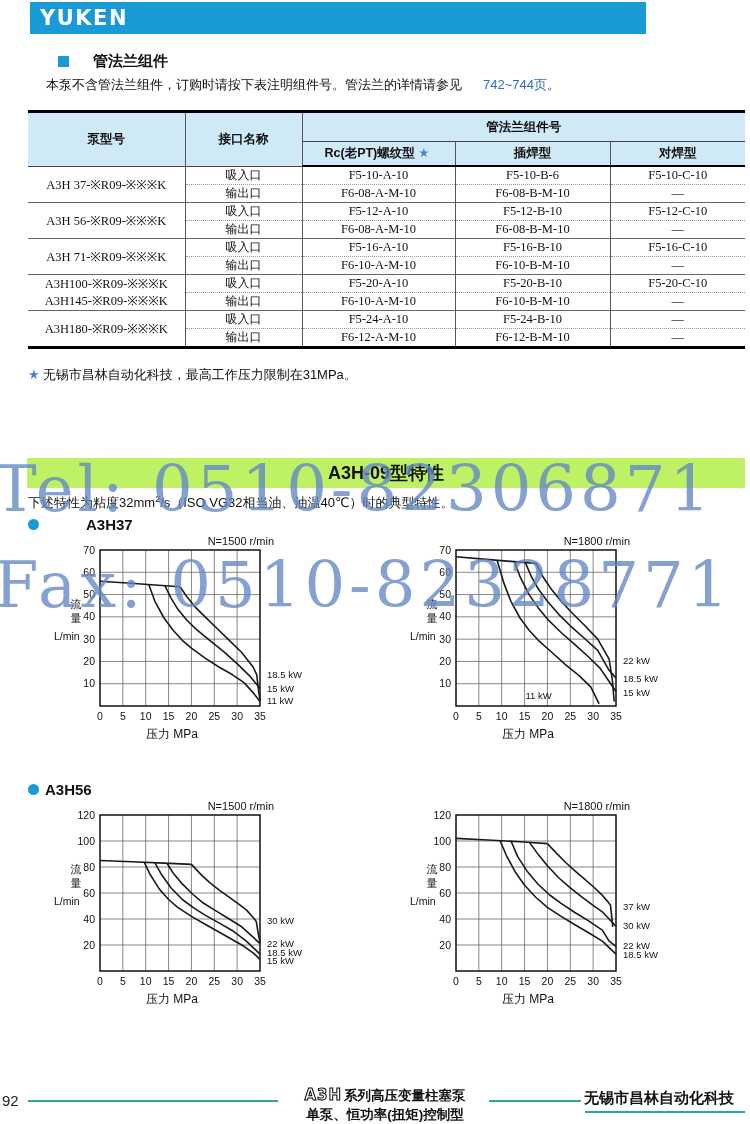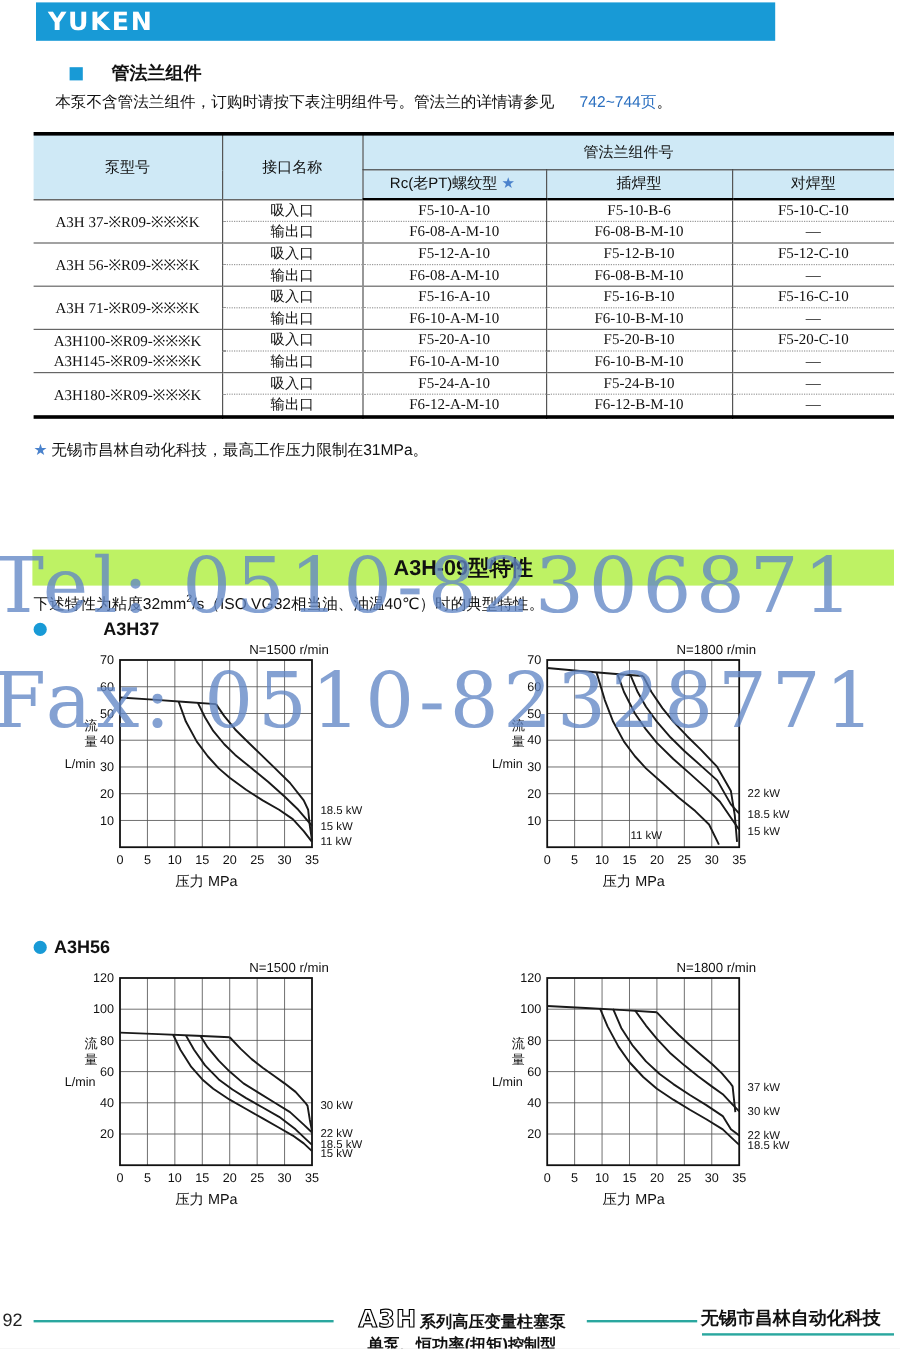--- a/index.html
+++ b/index.html
@@ -11,21 +11,21 @@
         letter-spacing:1.5px;font-family:"DejaVu Sans",sans-serif;}
   
   .sec-head{position:absolute;left:28px;top:52px;font-size:15px;font-weight:bold;
             display:flex;align-items:center;gap:24px;margin-left:30px;}
   .sq{width:11px;height:11px;background:#189ad6;display:inline-block;}
   .intro{position:absolute;left:46px;top:76px;font-size:13px;margin:0;}
   .link{color:#2a6fc0;margin-left:21px;}
   
   .flange-table{position:absolute;left:28px;top:110px;width:717px;border-collapse:collapse;
         font-size:12px;text-align:center;border-top:3px solid #000;border-bottom:3px solid #000;}
-  .flange-table th{background:#cfe9f6;font-weight:normal;font-size:12.5px;padding:3px 6px;}
+  .flange-table th{background:#cfe9f6;font-weight:bold;font-size:12.5px;padding:3px 6px;}
   .flange-table thead tr.grp th{border-bottom:1px solid #444;height:22px;}
   .flange-table thead th.deep{border-bottom:2.5px solid #000;}
   .flange-table th,.flange-table td{border-left:1px solid #555;}
   .flange-table .no-left{border-left:none;}
   .flange-table td{height:15px;padding:0 3px;}
   .flange-table td.pn,.flange-table td.pump{font-family:"Liberation Serif","DejaVu Serif",serif;font-size:12.5px;}
   .flange-table tr.group-first td{border-top:1px solid #666;}
   .flange-table tr.group-second td{border-top:1px dotted #999;}
   .note{position:absolute;left:28px;top:366px;font-size:13px;margin:0;}
   .bluestar{color:#4a82cc;margin-right:3px;}
@@ -47,21 +47,21 @@
       font-size:64px;letter-spacing:4px;}
   #wm1{top:452px;} #wm2{top:548px;}
   
   .pageno{position:absolute;left:2px;top:1092px;font-size:15px;color:#222;}
   .fline{position:absolute;height:2px;background:#2aa79f;}
   #fl1{left:28px;top:1100px;width:250px;}
   #fl2{left:489px;top:1100px;width:92px;}
   #fl3{left:585px;top:1111px;width:160px;}
   .fcenter{position:absolute;left:280px;top:1086px;width:210px;text-align:center;
            font-weight:bold;font-size:13.5px;line-height:1.3;}
-  .a3h{-webkit-text-stroke:1px #000;color:#fff;font-weight:900;font-size:20px;
+  .a3h{-webkit-text-stroke:1px #000;color:#fff;font-weight:900;font-size:15px;
        letter-spacing:1px;font-family:"DejaVu Sans",sans-serif;margin-right:2px;}
   .fright{position:absolute;left:584px;top:1089px;font-size:15px;font-weight:bold;}
 </style>
 </head>
 <body>
 
 <div class="page">
 
   <div class="brand-band">
     <span class="logo">YUKEN</span>

